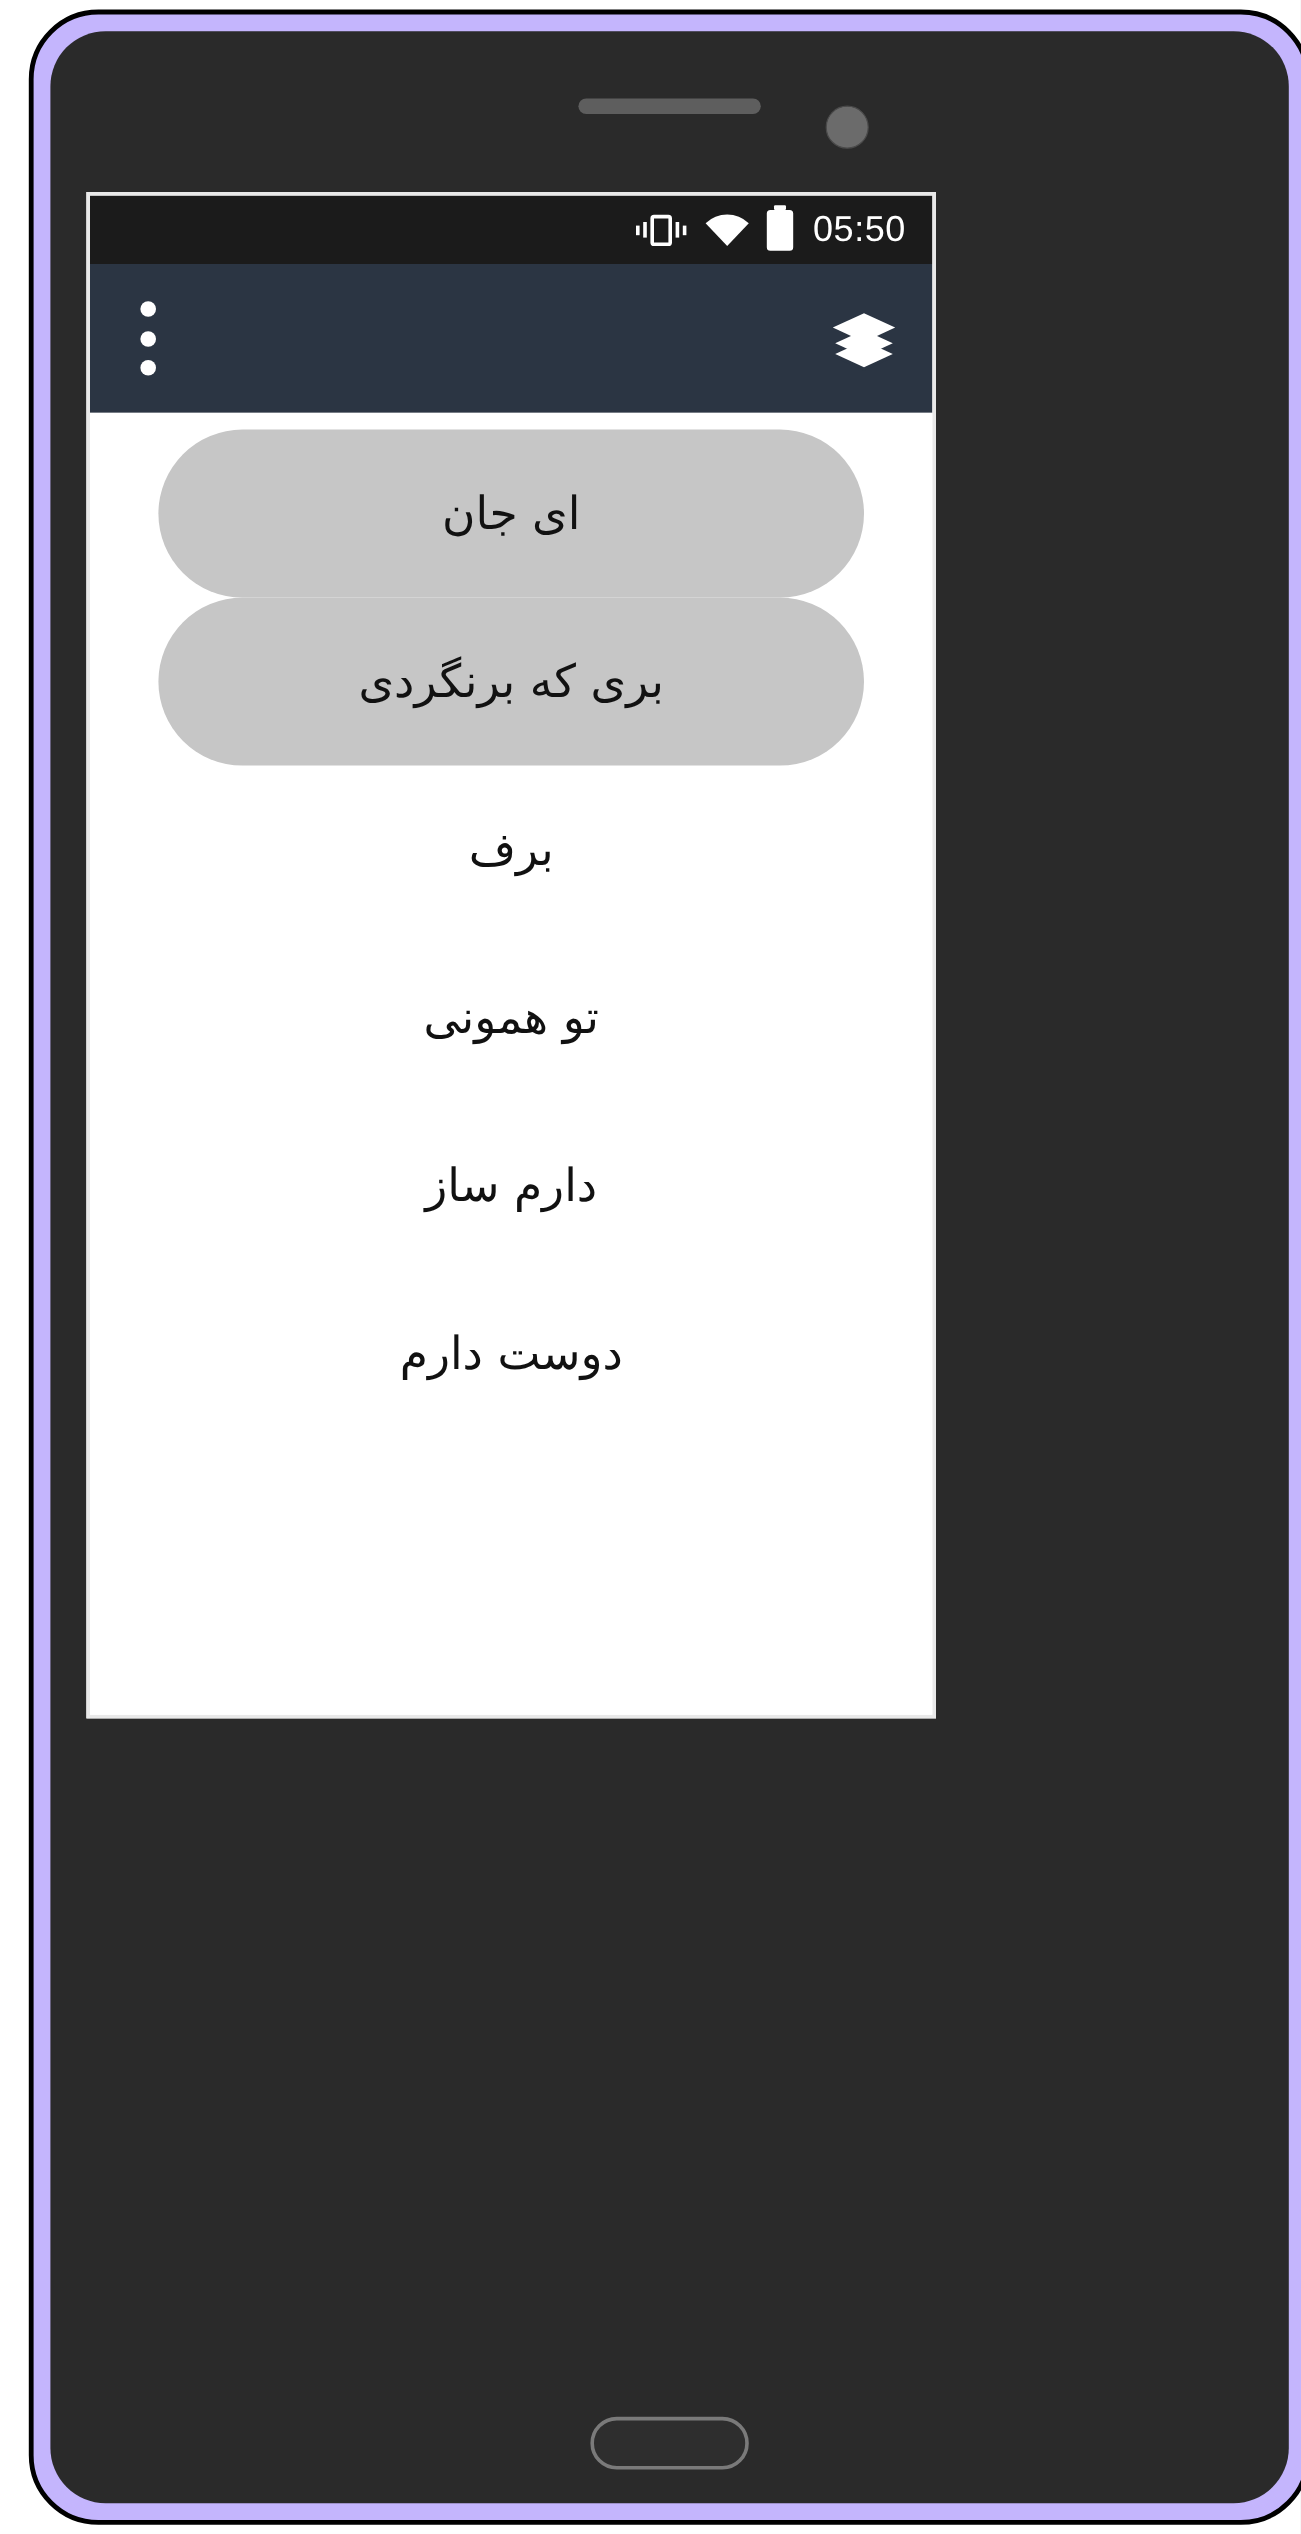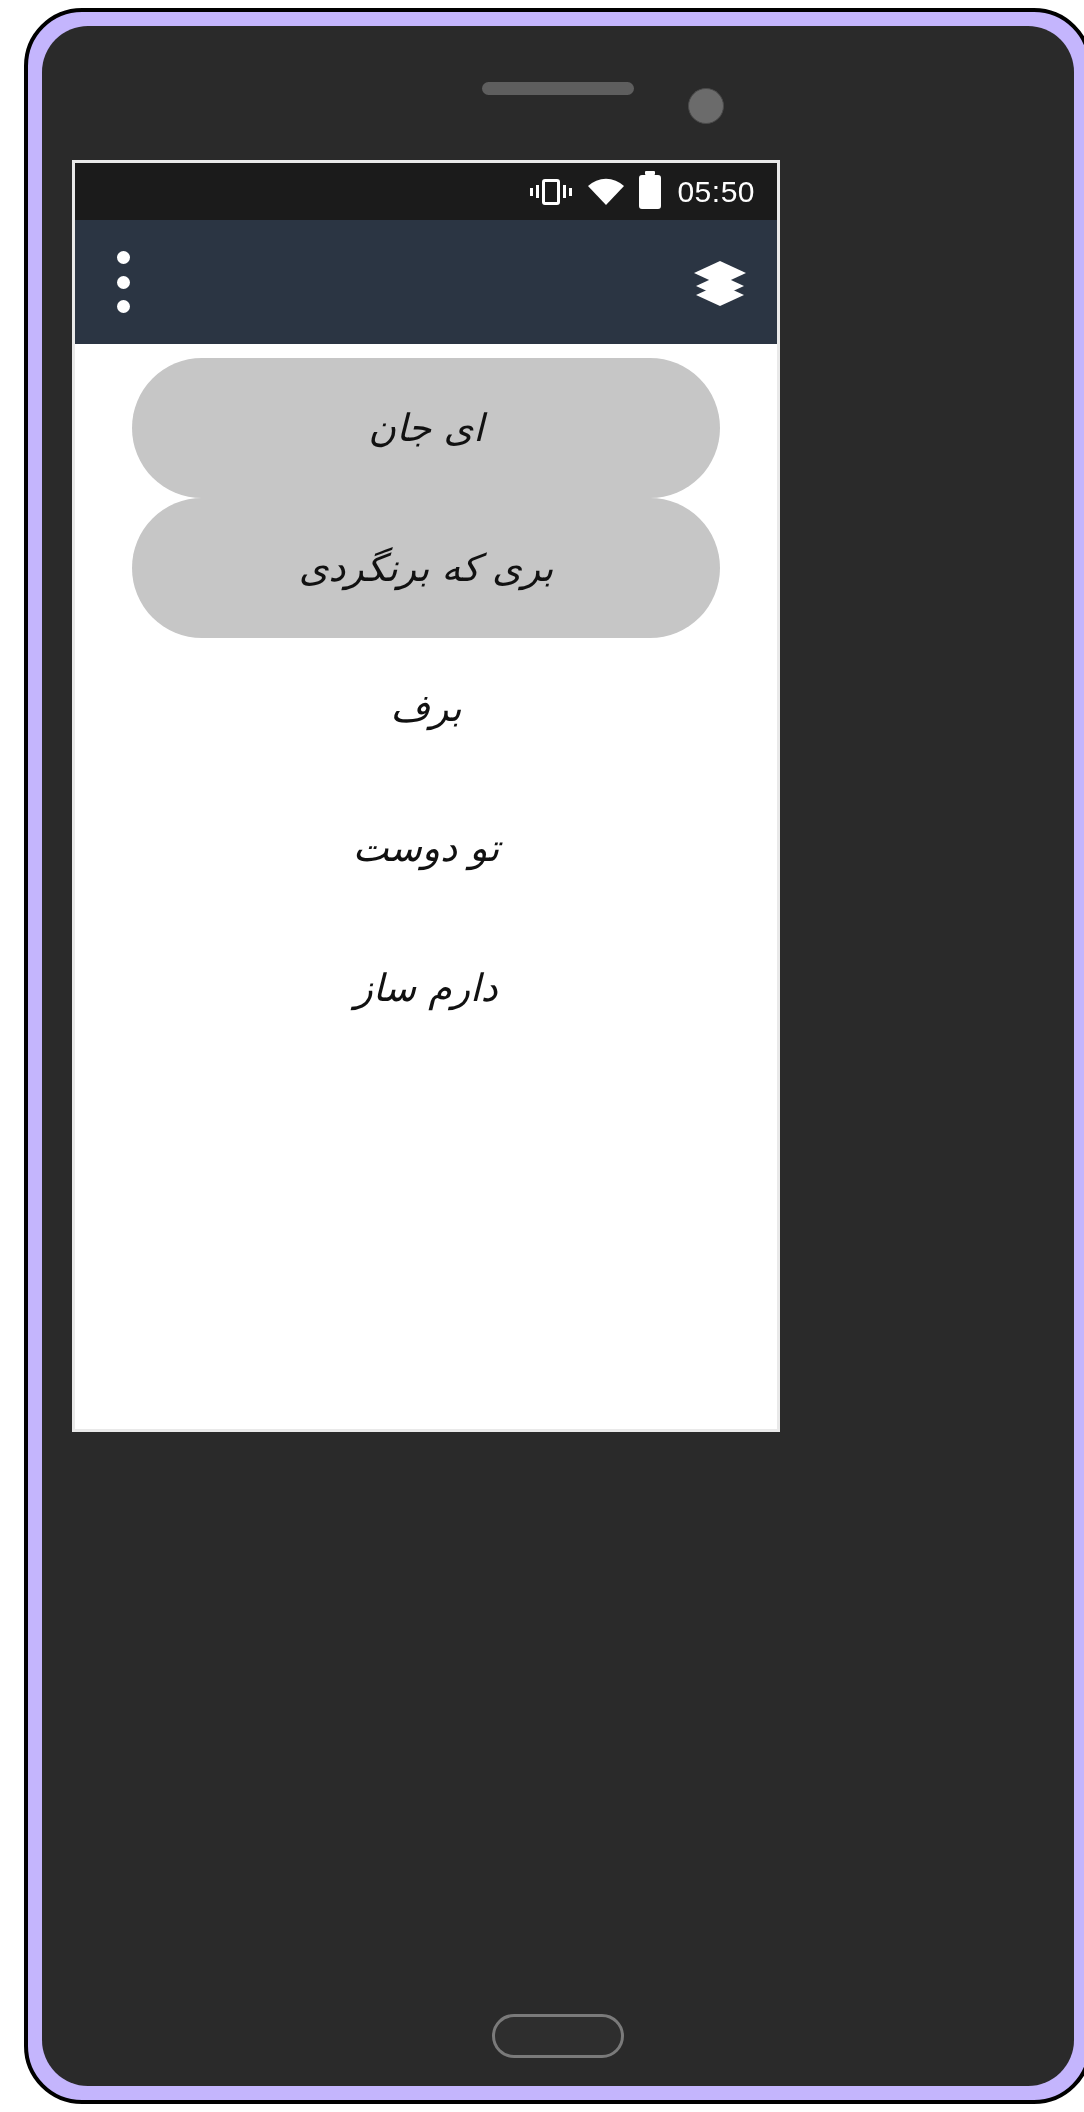--- a/index.html
+++ b/index.html
@@ -213,21 +213,20 @@
   .list-item {
     height: 140px;
     margin: 0 57px 0 57px;
     display: flex;
     align-items: center;
     justify-content: center;
     font-size: 38px;
     color: #111111;
     text-align: center;
     box-sizing: border-box;
-    font-style: italic;
   }
   .list-item.filled {
     background: #c6c6c6;
     border-radius: 70px;
   }
   .list-item.plain {
     background: transparent;
   }
 </style>
 </head>
@@ -274,20 +273,21 @@
         <span class="dot"></span>
         <span class="dot"></span>
         <span class="dot"></span>
       </span>
     </div>
 
     <div class="content">
       <div class="list-item filled">ای جان</div>
       <div class="list-item filled">بری که برنگردی</div>
       <div class="list-item plain">برف</div>
-      <div class="list-item plain">تو دوست</div>
+      <div class="list-item plain">تو همونی</div>
       <div class="list-item plain">دارم ساز</div>
+      <div class="list-item plain">دوست دارم</div>
     </div>
 
   </div>
 
   <div class="home-button"></div>
 </div>
 
 </body></html>

